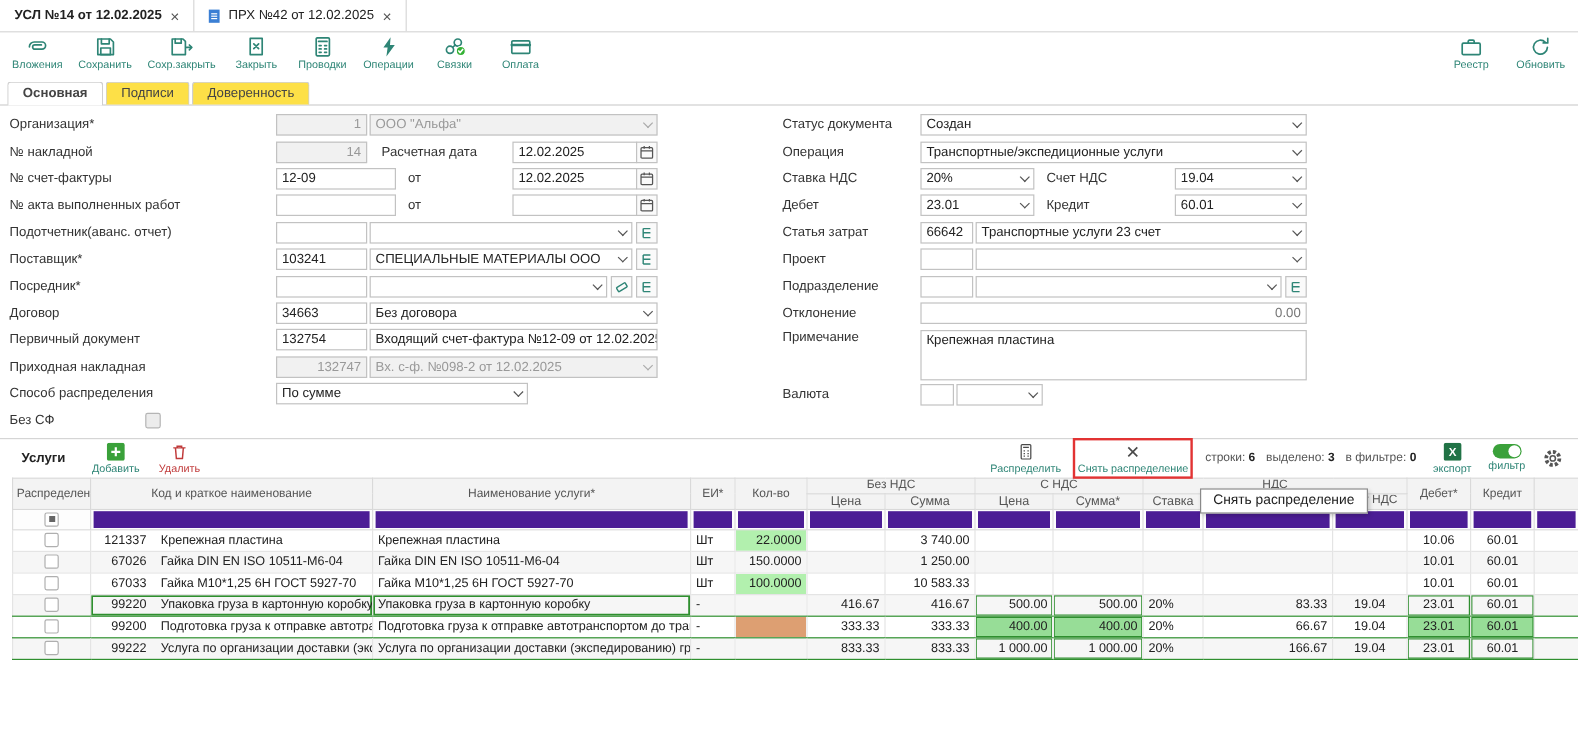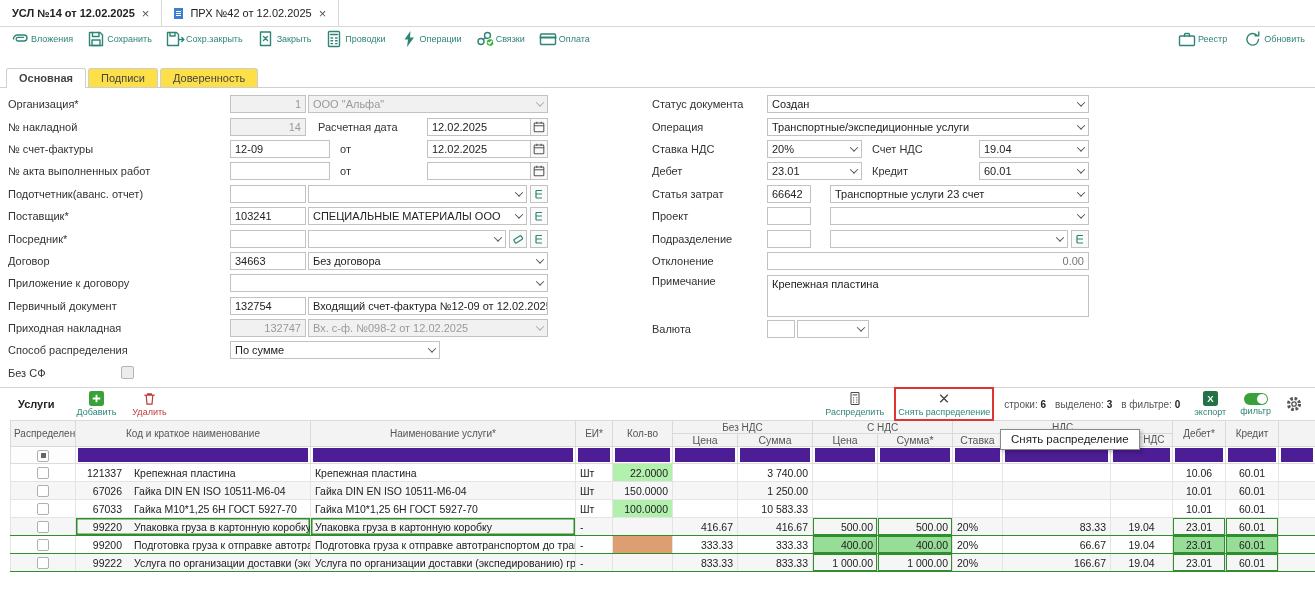--- a/index.html
+++ b/index.html
@@ -9,21 +9,21 @@
   
   .tabbar { height:27px; display:flex; border-bottom:1px solid #d8d8d8; background:#fff; }
   .wtab { display:flex; align-items:center; gap:7px; padding:0 12px; border-right:1px solid #d8d8d8; font-size:11px; cursor:pointer; }
   .wtab.active .wtab-label { font-weight:bold; }
   .tclose { color:#555; font-size:13px; line-height:1; cursor:pointer; }
   .docico { width:9px; height:11px; background:#3b7fd4; position:relative; flex-shrink:0; }
   .docico::after { content:''; position:absolute; left:2px; right:2px; top:3px; height:1px; background:#fff; box-shadow:0 2px 0 #fff, 0 4px 0 #fff; }
 
   
   .toolbar { height:38px; display:flex; align-items:flex-start; padding:3px 10px 0 10px; gap:13px; }
-  .tbi { display:flex; align-items:center; gap:1px; min-width:42px; cursor:pointer; }
+  .tbi { display:flex; flex-direction:column; align-items:center; gap:1px; min-width:42px; cursor:pointer; }
   .tbi .tblabel { font-size:9px; color:#2e8576; white-space:nowrap; }
   .tb-right { margin-left:auto; display:flex; gap:16px; }
   svg.ticon { width:20px; height:18px; }
   svg.ticon * { stroke:#2e8576; fill:none; stroke-width:1.4; stroke-linecap:round; stroke-linejoin:round; }
   svg.dark * { stroke:#4a4a4a; }
   svg.red * { stroke:#c03a3a; }
 
   
   .formtabs { height:23px; display:flex; align-items:flex-end; gap:2px; padding-left:6px; border-bottom:1px solid #cfcfcf; }
   .ftab { font-size:11px; color:#444; background:#fde047; border:1px solid #cfcfcf; border-bottom:none; border-radius:3px 3px 0 0; padding:3px 12px; cursor:pointer; }
@@ -33,21 +33,21 @@
   .form { display:flex; padding:5px 0 0 8px; }
   .fcol-l { width:540px; }
   .fcol-r { width:437px; margin-left:104px; }
   .frow { display:flex; align-items:center; height:22.4px; font-size:11px; }
   .frow.tall { height:46px; align-items:flex-start; padding-top:3px; }
   .flabel { width:222px; flex-shrink:0; color:#333; }
   .flabel-r { width:115px; flex-shrink:0; color:#333; }
   .ibox { height:18px; border:1px solid #c2c2c2; background:#fff; display:flex; align-items:center; padding:0 4px; font-size:11px; white-space:nowrap; overflow:hidden; }
   .grow { flex:1; min-width:0; }
   .code { width:76px; flex-shrink:0; margin-right:2px; }
-  .code-s { width:44px; flex-shrink:0; margin-right:19px; }
+  .code-s { width:44px; flex-shrink:0; margin-right:2px; }
   .dis { background:#f1f1f1; color:#999; }
   .r { justify-content:flex-end; }
   .chev { margin-left:auto; flex-shrink:0; width:6px; height:6px; border-right:1.4px solid #555; border-bottom:1.4px solid #555; transform:rotate(45deg) translate(-1px,-1px); }
   .dis .chev { border-color:#aaa; }
   .btn-sq { width:18px; height:18px; flex-shrink:0; border:1px solid #c2c2c2; background:#fafafa; display:flex; align-items:center; justify-content:center; margin-left:3px; cursor:pointer; }
   .btn-cal { margin-left:-1px; }
   .sublab { margin-left:10px; color:#333; white-space:nowrap; }
   .dtgroup { display:flex; margin-left:auto;padding-left:28px; }
   .dt { width:104px; }
   .cbx { width:13px; height:13px; border:1px solid #b5b5b5; border-radius:2px; background:#fff; }
@@ -306,27 +306,20 @@
 
     <div class="frow">
       <span class="flabel">Договор</span>
       <div class="ibox code">34663</div>
       <div class="ibox grow">
           <span>Без договора</span>
           <span class="chev"></span>
         </div>
     </div>
 
-    <div class="frow">
-      <span class="flabel">Приложение к договору</span>
-      <div class="ibox grow">
-          <span></span>
-          <span class="chev"></span>
-        </div>
-    </div>
 
     <div class="frow">
       <span class="flabel">Первичный документ</span>
       <div class="ibox code">132754</div>
       <div class="ibox grow">
           <span>Входящий счет-фактура №12-09 от 12.02.2025</span>
         </div>
     </div>
 
     <div class="frow">

